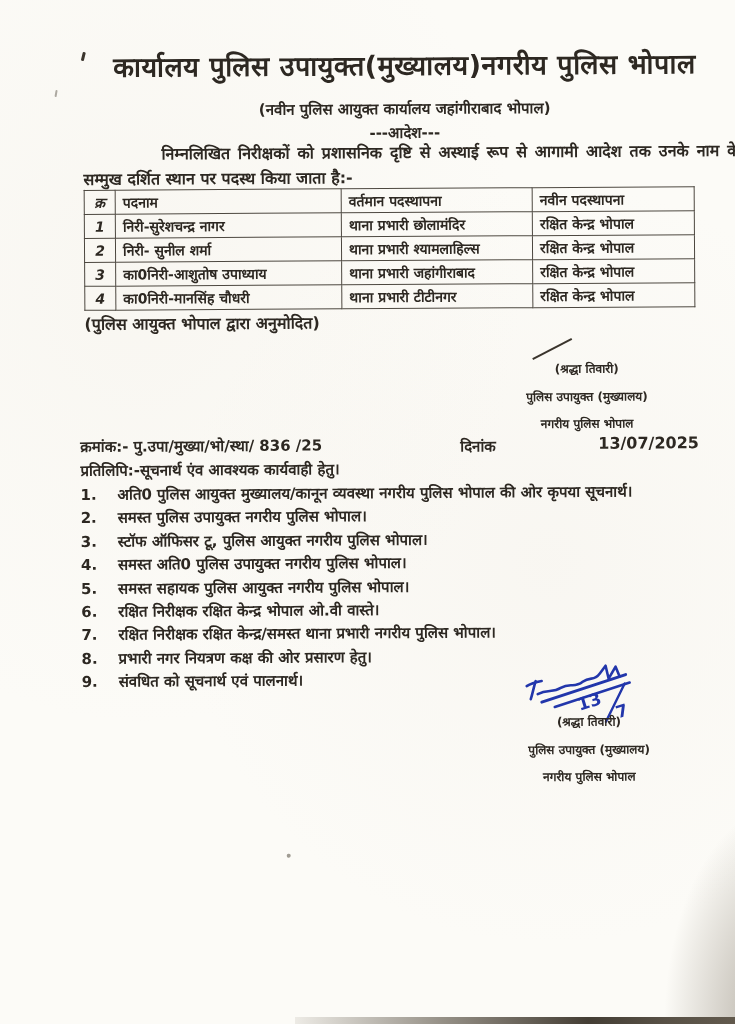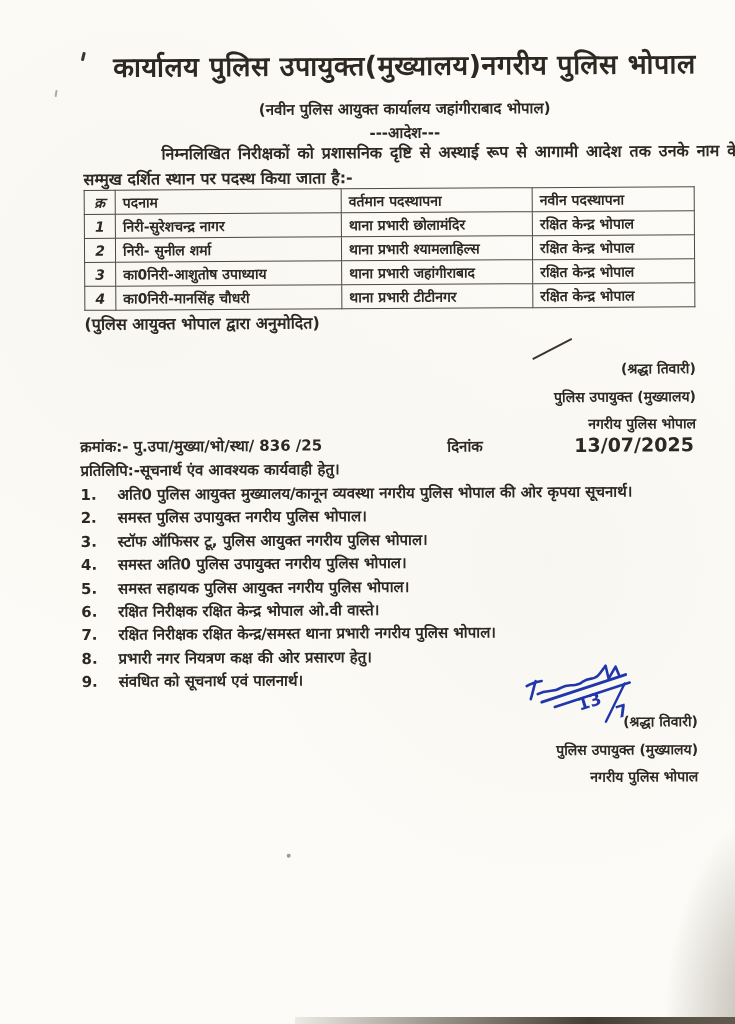--- a/index.html
+++ b/index.html
@@ -58,29 +58,29 @@
   .approval{
     position:absolute;top:311px;left:85px;
     font-size:16px;font-weight:700;
   }
   .pen-slash{
     position:absolute;left:533px;top:359px;width:44px;height:0;
     border-top:2.2px solid #3a342c;
     transform:rotate(-27deg);transform-origin:left center;
   }
   .sig-block{
-    position:absolute;width:218px;text-align:right;
-    font-size:14px;font-weight:700;line-height:27.5px;
+    position:absolute;width:218px;text-align:center;
+    font-size:12px;font-weight:700;line-height:27.5px;
   }
   .sig-top{left:478px;top:357px;}
   .sig-bottom{left:478px;top:710px;}
   .ref-item{position:absolute;font-size:15px;font-weight:600;white-space:nowrap;}
   .ref-number{left:80px;top:434px;}
-  .ref-date-label{left:447px;top:436px;}
-  .ref-date{left:574px;top:435px;font-size:19px;}
+  .ref-date-label{left:460px;top:436px;}
+  .ref-date{left:598px;top:435px;font-size:16px;}
   .copy-heading{
     position:absolute;left:80px;top:458px;
     font-size:15px;font-weight:600;
   }
   .copies{
     position:absolute;left:80px;top:482px;right:26px;
     margin:0;padding:0;list-style:none;
   }
   .copies li{
     display:flex;height:23.4px;line-height:23.4px;

